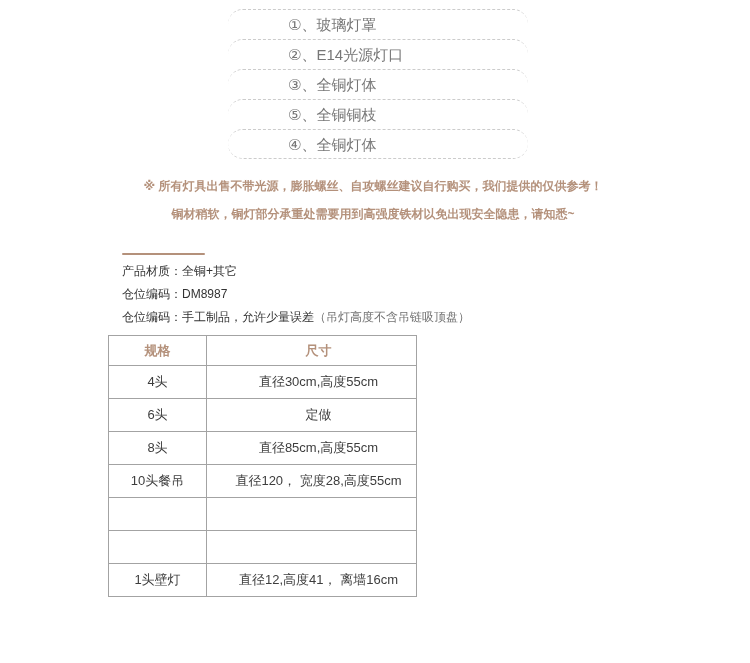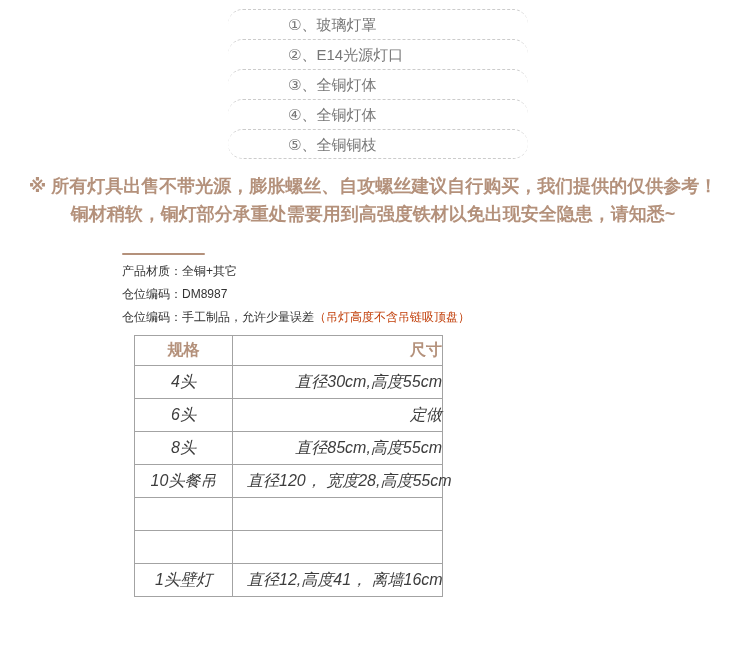--- a/index.html
+++ b/index.html
@@ -20,77 +20,77 @@
     padding-left:60px;
     font-size:15px; color:#777777;
     white-space:nowrap;
   }
   .feature-item:last-child { border-bottom:1px dashed #cccccc; }
 
   
   .notice {
     position:absolute; left:0; top:172px; width:746px;
     text-align:center;
-    font-size:18px; font-weight:bold; line-height:28px;
+    font-size:12px; font-weight:bold; line-height:28px;
     color:#b4917b;
   }
 
   
   .accent-line {
     position:absolute; left:122px; top:253px;
     width:83px; height:2px; background:#b4917b;
   }
 
   
   .product-info {
     position:absolute; left:122px; top:260px;
     font-size:12px; line-height:23px; color:#333333;
     white-space:nowrap;
   }
-  .product-info .tan { color:#c2410c; }
+  .product-info .tan { color:#737373; }
 
   
   .spec-table {
-    position:absolute; left:134px; top:335px;
+    position:absolute; left:108px; top:335px;
     border-collapse:collapse; table-layout:fixed;
     width:308px;
-    font-size:16px; color:#3d3d3d;padding-left:48px;
+    font-size:13px; color:#3d3d3d;padding-left:48px;
   }
   .spec-table th, .spec-table td {
     border:1px solid #a3a3a3;
     white-space:nowrap;
     font-weight:normal;
   }
   .spec-table col.c1 { width:98px; }
   .spec-table col.c2 { width:210px; }
   .spec-table th { height:30px; color:#b4917b; font-weight:bold; }
-  .spec-table td { height:33px;font-style:italic; }
+  .spec-table td { height:33px; }
   .spec-table .col-spec { text-align:center; }
-  .spec-table .col-size { text-align:right; padding-left:14px; }
+  .spec-table .col-size { text-align:center; padding-left:14px; }
 </style>
 </head>
 <body>
 
 <div class="page">
 
   <div class="feature-list">
     <div class="feature-item">
       <span>①、玻璃灯罩</span>
     </div>
     <div class="feature-item">
       <span>②、E14光源灯口</span>
     </div>
     <div class="feature-item">
       <span>③、全铜灯体</span>
     </div>
     <div class="feature-item">
-      <span>④、全铜灯体</span>
+      <span>⑤、全铜铜枝</span>
     </div>
     <div class="feature-item">
-      <span>⑤、全铜铜枝</span>
+      <span>④、全铜灯体</span>
     </div>
   </div>
 
   <div class="notice">
     <div>※ 所有灯具出售不带光源，膨胀螺丝、自攻螺丝建议自行购买，我们提供的仅供参考！</div>
     <div>铜材稍软，铜灯部分承重处需要用到高强度铁材以免出现安全隐患，请知悉~</div>
   </div>
 
   <div class="accent-line"></div>
 

